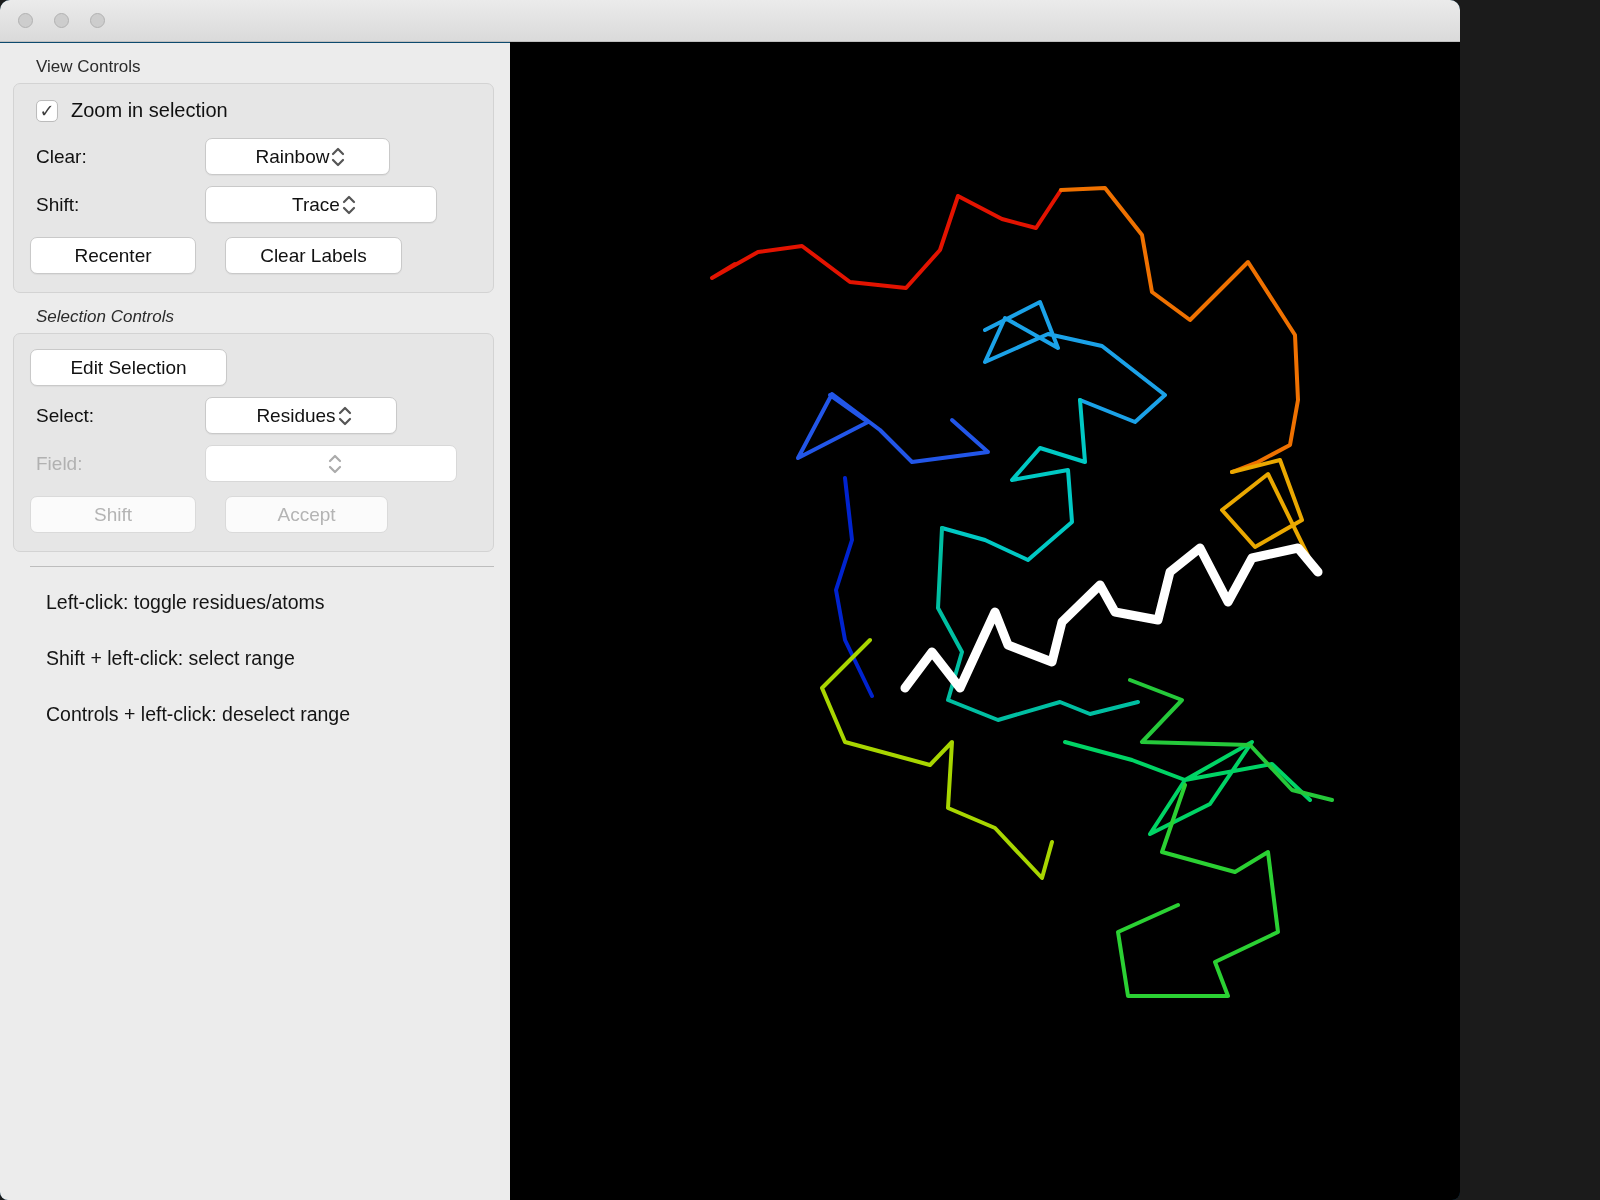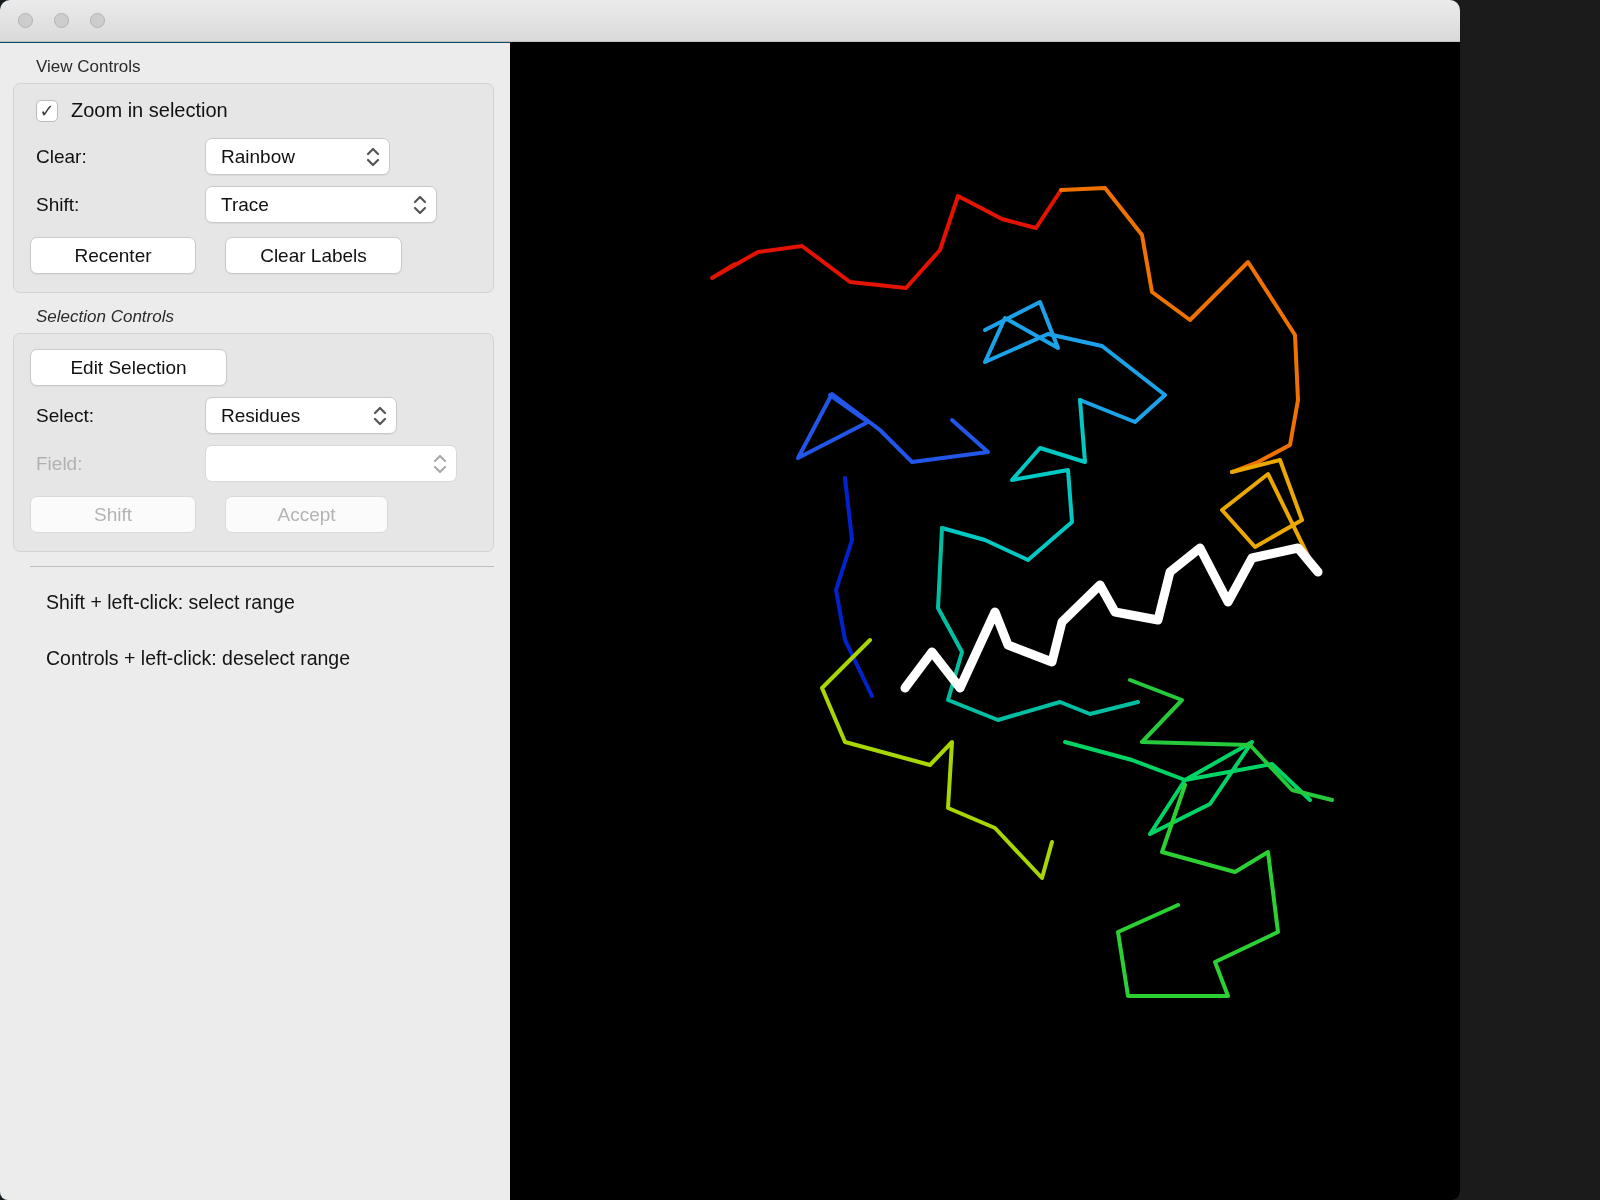--- a/index.html
+++ b/index.html
@@ -43,21 +43,21 @@
     width:22px;height:22px;border-radius:5px;background:#ffffff;
     border:1px solid #bcbcbc;display:inline-flex;align-items:center;justify-content:center;
     box-shadow:inset 0 0 1px rgba(0,0,0,.1);
   }
   .checkbox .check{display:none;font-size:18px;font-weight:bold;color:#3e3e3e;line-height:1;}
   .checkbox.checked .check{display:block;}
   .cb-label{margin-left:13px;font-size:20px;color:#111;}
   
   .popup{
     height:37px;background:#ffffff;border:1px solid #c9c9c9;border-radius:7px;
-    display:flex;align-items:center;justify-content:space-between;
+    display:flex;align-items:center;justify-content:center;
     padding:0 7px 0 15px;font-size:19px;color:#111;
     box-shadow:0 1px 1px rgba(0,0,0,.05);
   }
   .popup.disabled{border-color:#d8d8d8;box-shadow:none;}
   .popup.disabled .chev path{stroke:#ababab;}
   .chev{flex:0 0 auto;}
   .chev path{stroke:#555;stroke-width:2.2;fill:none;stroke-linecap:round;stroke-linejoin:round;}
   
   .btn{
     height:37px;background:#ffffff;border:1px solid #c9c9c9;border-radius:7px;
@@ -160,20 +160,21 @@
 
       <div class="row btn-row">
         <button class="btn disabled" style="width:166px">Shift</button>
         <button class="btn disabled" style="width:163px">Accept</button>
       </div>
     </div>
 
     <hr class="divider">
 
     <div class="help">
+      <p>Left-click: toggle residues/atoms</p>
       <p>Shift + left-click: select range</p>
       <p>Controls + left-click: deselect range</p>
     </div>
 
   </div>
 
   <div class="viewport">
     <svg id="molecule-canvas" viewBox="0 0 1090 1158" preserveAspectRatio="none">
         <polyline points="225,222 202,236 248,210 292,204 340,240 396,246 430,208 448,154 492,177 526,186 551,148" fill="none" stroke="#e31300" stroke-width="4" stroke-linejoin="round" stroke-linecap="round"></polyline>
         <polyline points="551,148 595,146 632,193 642,250 680,278 738,220 785,293 788,358 780,403 748,420 722,430" fill="none" stroke="#ef7100" stroke-width="4" stroke-linejoin="round" stroke-linecap="round"></polyline>

